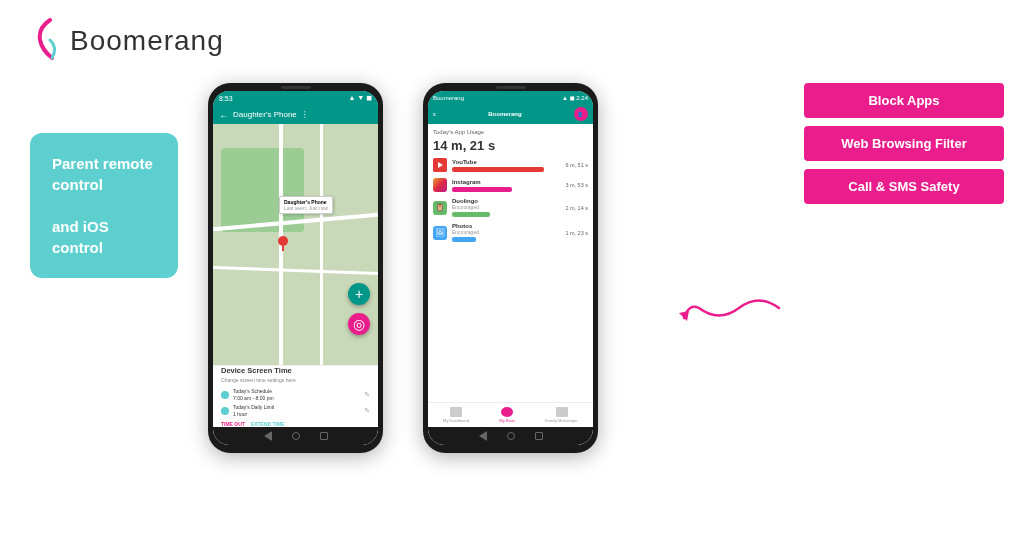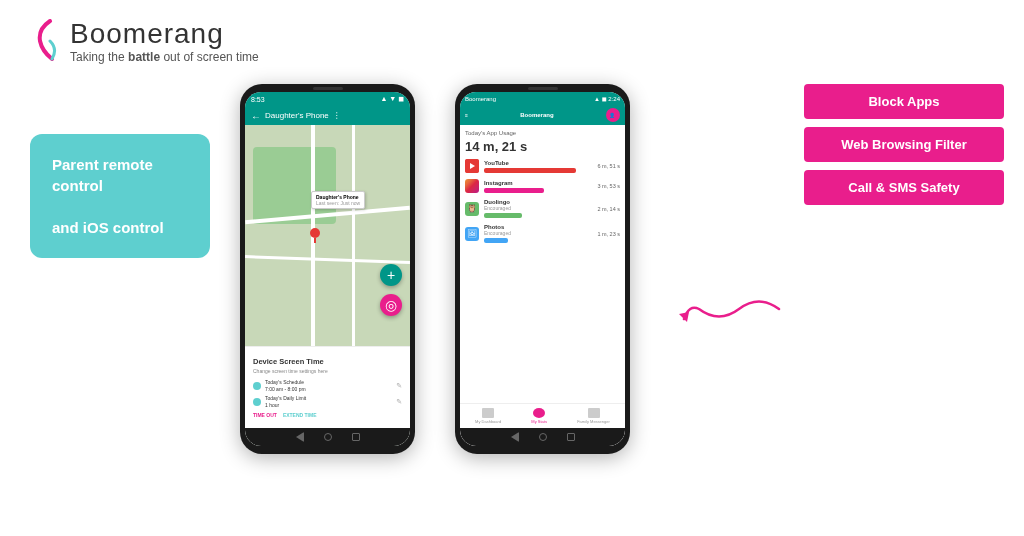--- a/index.html
+++ b/index.html
@@ -48,21 +48,21 @@
       padding: 0 20px;
       position: relative;
       height: 460px;
     }
 
     
     .left-text {
       background: #5ecfcf;
       border-radius: 12px;
       padding: 20px 22px;
-      width: 180px;
+      width: 148px;
       margin-top: 60px;
       margin-left: 10px;
       color: white;
       font-size: 15px;
       font-weight: 700;
       line-height: 1.4;
     }
 
     
     .phones-container {
@@ -193,21 +193,21 @@
       align-items: center;
       justify-content: center;
       color: white;
       font-size: 14px;
       box-shadow: 0 2px 4px rgba(0,0,0,0.3);
     }
 
     
     .phone1-bottom {
       background: white;
-      padding: 10px 8px;
+      padding: 0 8px;
       border-top: 1px solid #eee;
     }
     .screen-time-title {
       font-size: 7.5px;
       font-weight: 700;
       color: #333;
       margin-bottom: 2px;
     }
     .screen-time-sub {
       font-size: 5px;
@@ -420,23 +420,20 @@
 </head>
 <body>
 
 <div class="header">
   <svg class="logo-icon" viewBox="0 0 28 45">
     <path d="M20 2 Q8 10 10 22 Q12 32 22 40" stroke="#e91e8c" stroke-width="4" fill="none" stroke-linecap="round"></path>
     <path d="M22 40 Q28 30 20 22" stroke="#5ecfcf" stroke-width="3" fill="none" stroke-linecap="round"></path>
   </svg>
   <div class="logo-text-block">
     <span class="logo-title">Boomerang</span>
-    <span class="logo-subtitle">
-      <span>Taking the </span><strong>battle</strong><span> out of screen time</span>
-    </span>
   </div>
 </div>
 
 <div class="content">
 
   <div class="left-text">
     <span>Parent remote control</span><br>
     <br>
     <span>and iOS control</span>
   </div>

